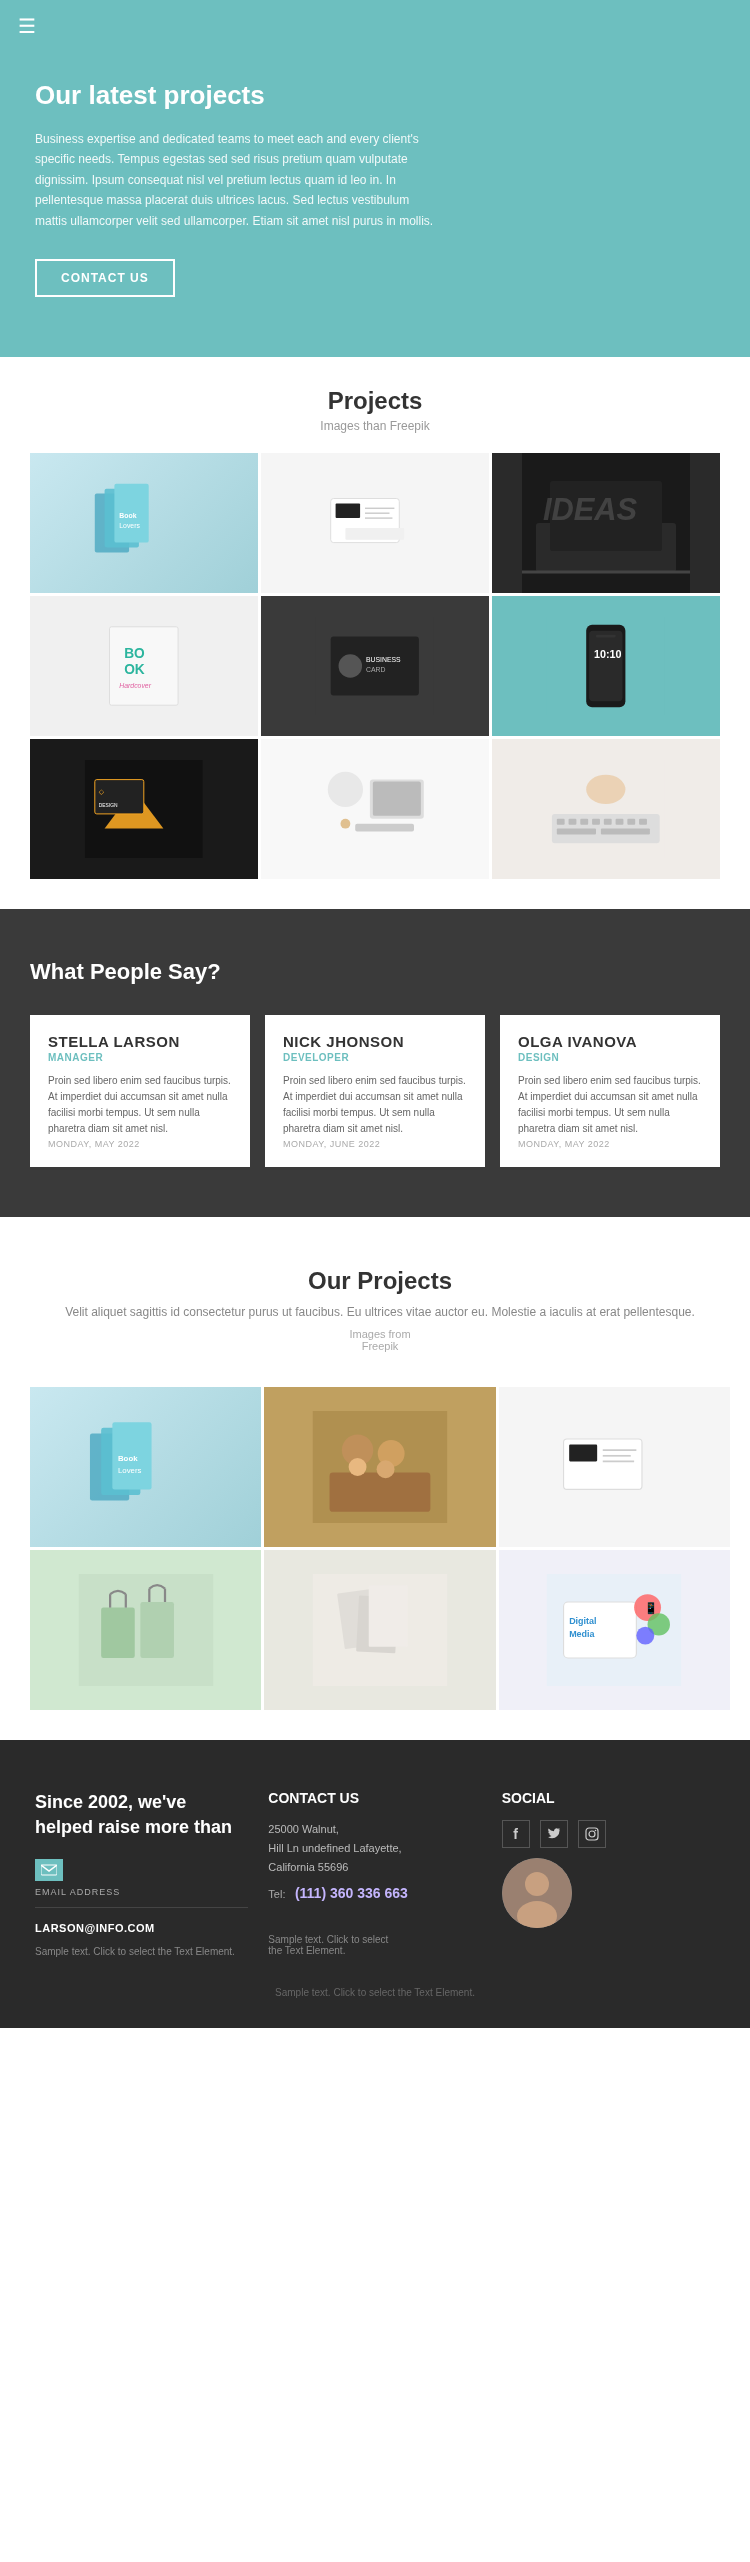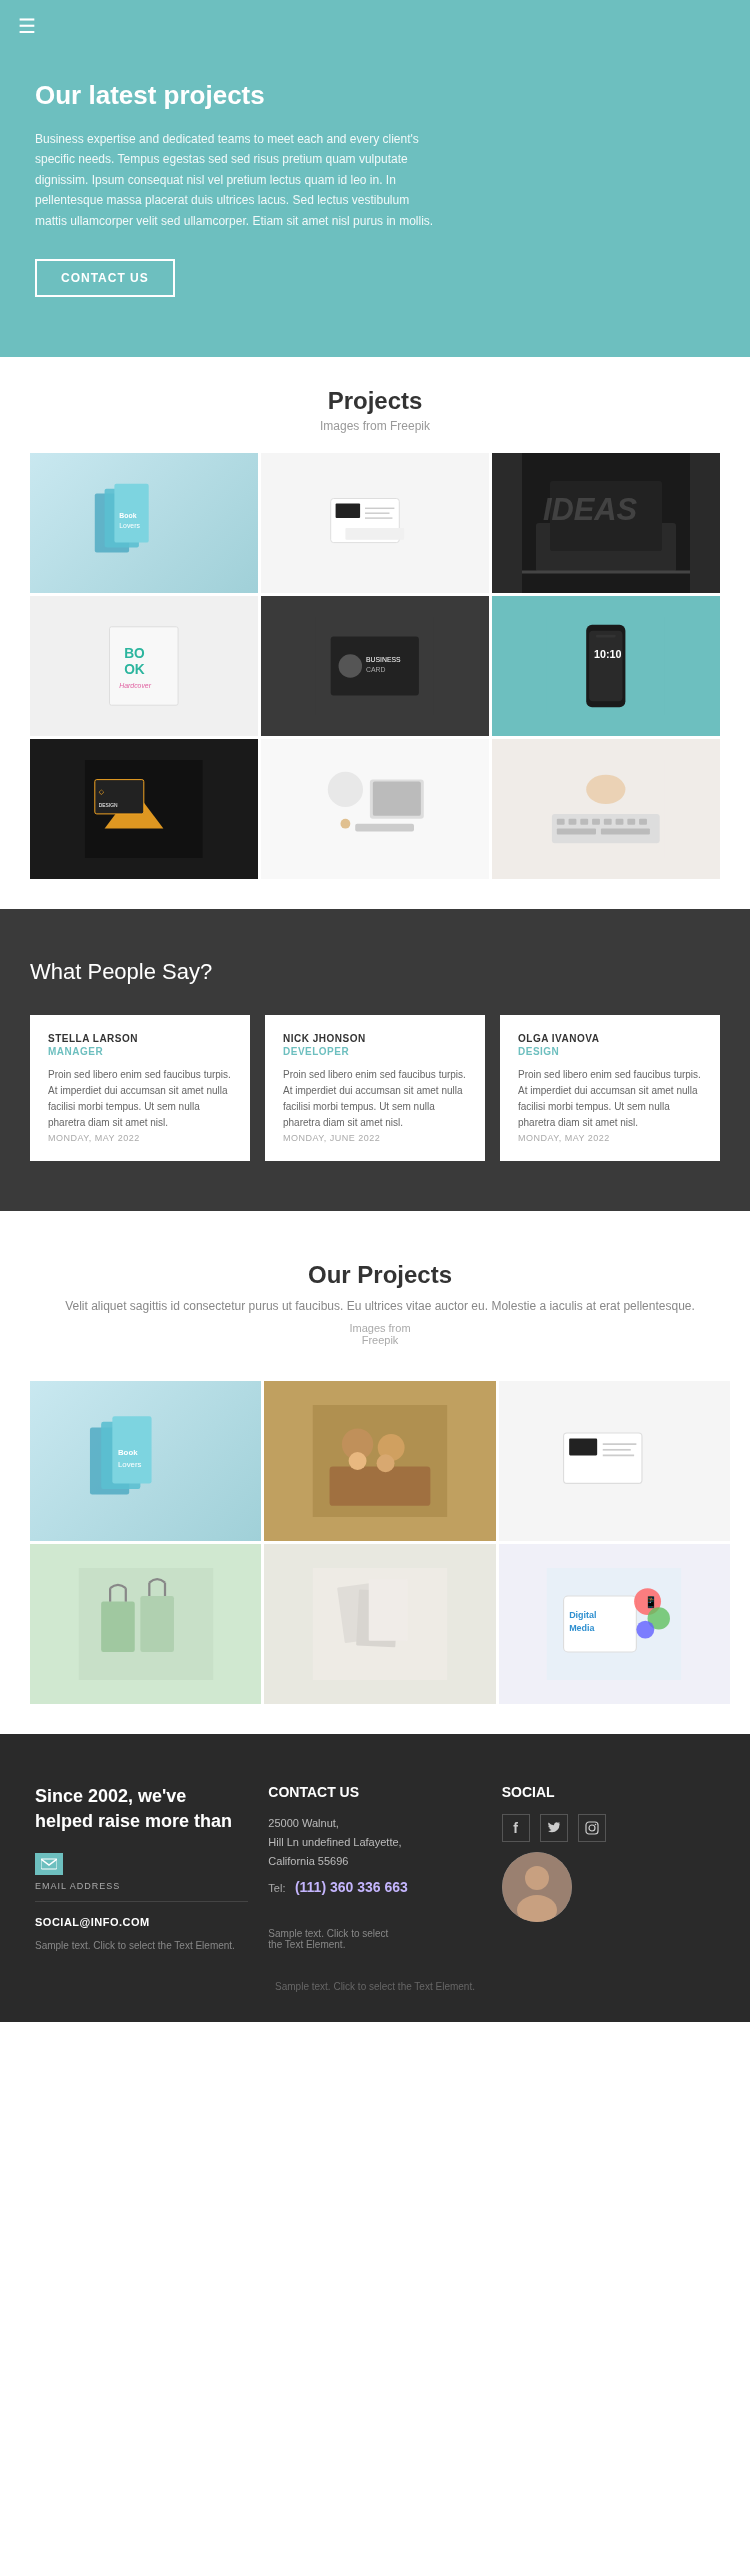--- a/index.html
+++ b/index.html
@@ -102,34 +102,34 @@
     .cell-inner svg { width: 70%; height: 70%; }
 
     
     .testimonials-section {
       background: #3a3a3a;
       padding: 50px 30px;
     }
     .testimonials-section h2 {
       font-size: 22px;
       color: #fff;
-      font-weight: 400;
+      font-weight: 700;
       margin-bottom: 30px;
     }
     .testimonials-grid {
       display: grid;
       grid-template-columns: 1fr 1fr 1fr;
       gap: 15px;
     }
     .testimonial-card {
       background: #fff;
       padding: 18px;
     }
     .testimonial-card .name {
-      font-size: 10px;
+      font-size: 15px;
       font-weight: 700;
       color: #333;
       letter-spacing: 0.5px;
       margin-bottom: 2px;
     }
     .testimonial-card .role {
       font-size: 10px;
       color: #6dbfbf;
       font-weight: 600;
       text-transform: uppercase;
@@ -296,21 +296,21 @@
 
 <section class="hero">
   <span class="hamburger">☰</span>
   <h1>Our latest projects</h1>
   <p>Business expertise and dedicated teams to meet each and every client's specific needs. Tempus egestas sed sed risus pretium quam vulputate dignissim. Ipsum consequat nisl vel pretium lectus quam id leo in. In pellentesque massa placerat duis ultrices lacus. Sed lectus vestibulum mattis ullamcorper velit sed ullamcorper. Etiam sit amet nisl purus in mollis.</p>
   <button class="contact-btn">CONTACT US</button>
 </section>
 
 <section class="projects-section">
   <h2>Projects</h2>
-  <p class="subtitle">Images from Freepik</p>
+  <p class="subtitle">Images than Freepik</p>
 
   <div class="grid-3">
 
     <div class="grid-cell cell-books">
       <div class="cell-inner">
         <svg viewBox="0 0 120 100" xmlns="http://www.w3.org/2000/svg">
           <rect x="10" y="20" width="35" height="60" rx="2" fill="#4aa8c0" opacity="0.8"></rect>
           <rect x="20" y="15" width="35" height="60" rx="2" fill="#5bbfd0" opacity="0.9"></rect>
           <rect x="30" y="10" width="35" height="60" rx="2" fill="#7dd4e0"></rect>
           <text x="35" y="45" font-size="7" fill="#fff" font-weight="bold">Book</text>
@@ -551,21 +551,21 @@
       <div class="big-text">Since 2002, we've helped raise more than</div>
       <div class="email-icon">
         <svg width="16" height="12" viewBox="0 0 16 12" xmlns="http://www.w3.org/2000/svg">
           <rect width="16" height="12" rx="1" fill="none"></rect>
           <path d="M0 1 L8 7 L16 1" stroke="#fff" stroke-width="1.5" fill="none"></path>
           <rect x="0" y="1" width="16" height="10" rx="1" fill="none" stroke="#fff" stroke-width="1"></rect>
         </svg>
       </div>
       <span class="email-label">EMAIL ADDRESS</span>
       <hr class="footer-divider">
-      <span class="email-addr">SOCIAL@INFO.COM</span>
+      <span class="email-addr">LARSON@INFO.COM</span>
       <div class="footer-sample-text">Sample text. Click to select the Text Element.</div>
     </div>
 
     <div class="footer-col">
       <h3>CONTACT US</h3>
       <div class="address">25000 Walnut,<br>Hill Ln undefined Lafayette,<br>California 55696</div>
       <div>
         <span class="tel-label">Tel:</span>
         <span class="phone">(111) 360 336 663</span>
       </div>

